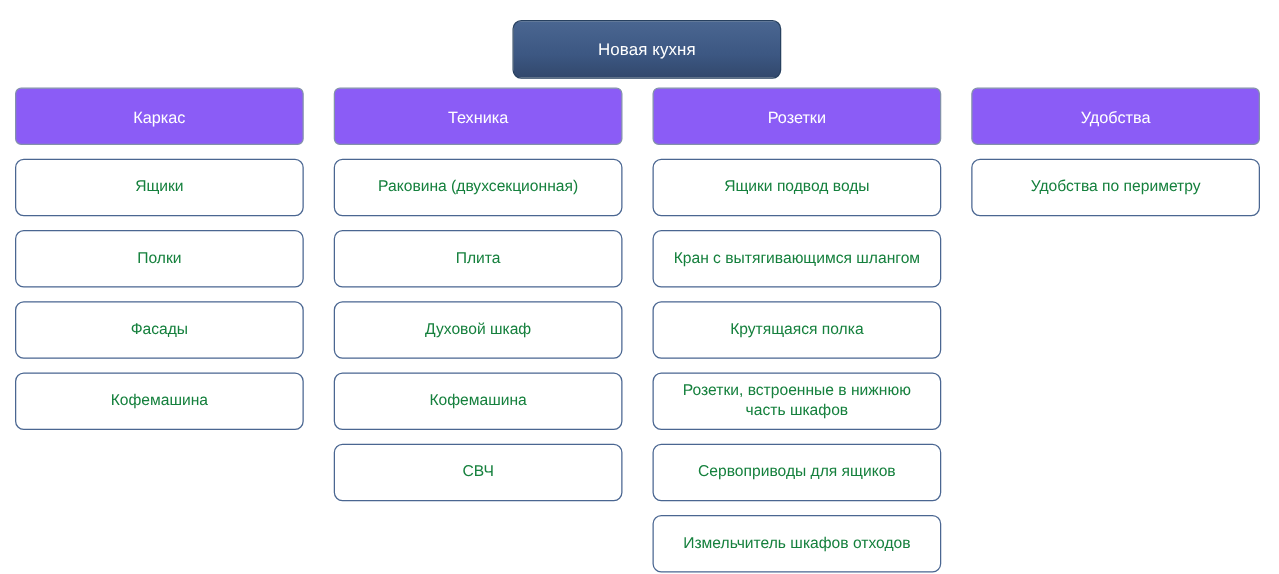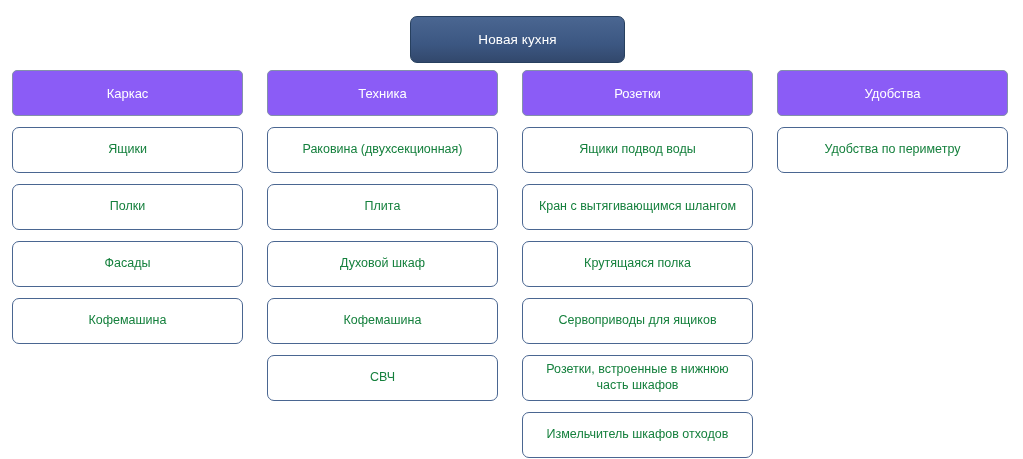--- a/index.html
+++ b/index.html
@@ -107,22 +107,22 @@
       <div class="leaf">Духовой шкаф</div>
       <div class="leaf">Кофемашина</div>
       <div class="leaf">СВЧ</div>
     </div>
 
     <div class="column">
       <div class="cat-header">Розетки</div>
       <div class="leaf">Ящики подвод воды</div>
       <div class="leaf">Кран с вытягивающимся шлангом</div>
       <div class="leaf">Крутящаяся полка</div>
+      <div class="leaf">Розетки, встроенные в нижнюю часть шкафов</div>
       <div class="leaf">Сервоприводы для ящиков</div>
-      <div class="leaf">Розетки, встроенные в нижнюю часть шкафов</div>
       <div class="leaf">Измельчитель шкафов отходов</div>
     </div>
 
     <div class="column">
       <div class="cat-header">Удобства</div>
       <div class="leaf">Удобства по периметру</div>
     </div>
 
   </div>
 </div>

